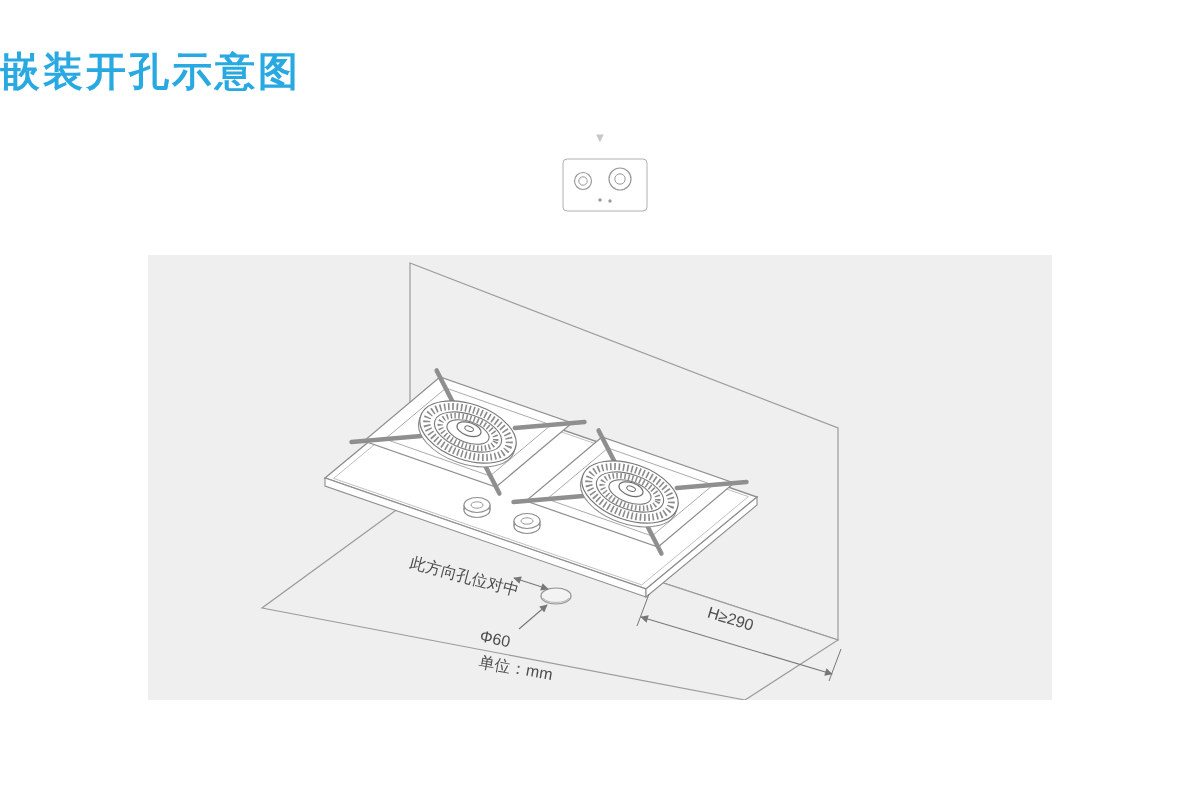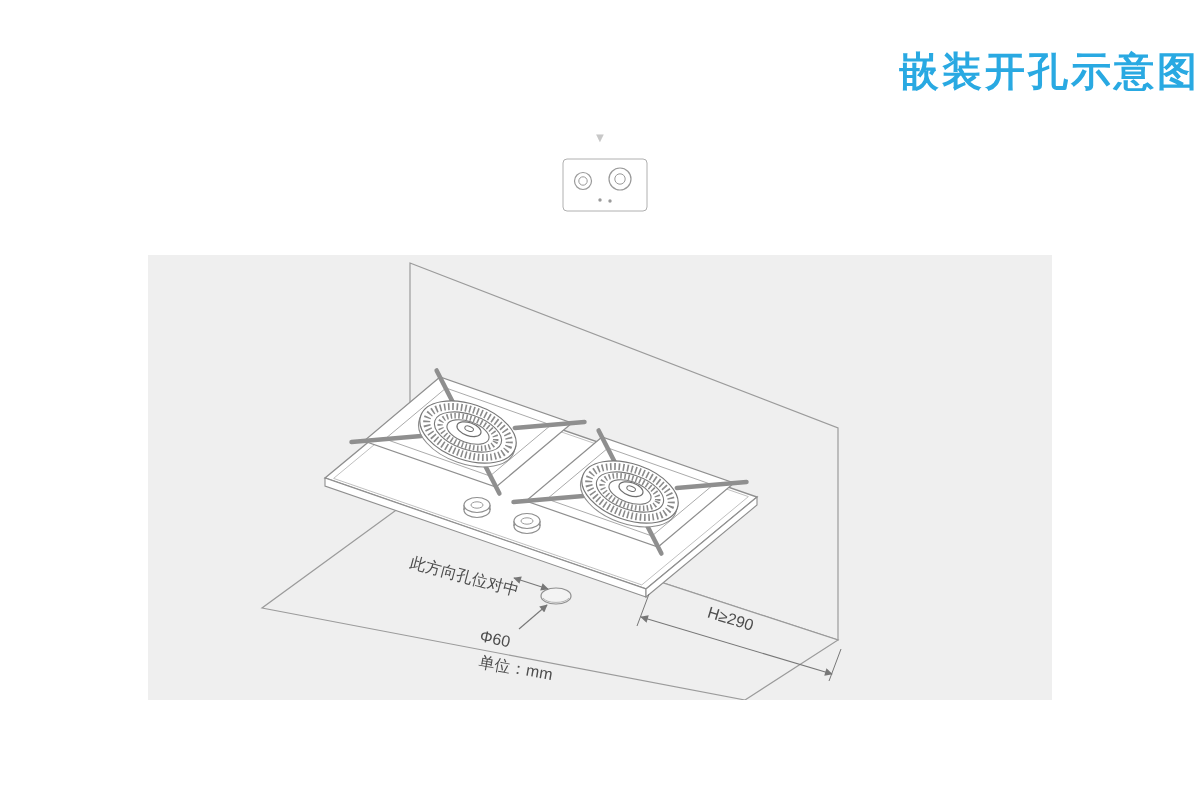--- a/index.html
+++ b/index.html
@@ -3,21 +3,21 @@
 <meta charset="utf-8">
 <style>
   html,body{margin:0;padding:0;}
   body{
     width:1200px;height:786px;position:relative;overflow:hidden;
     background:#ffffff;
     font-family:"Liberation Sans", sans-serif;
   }
   .page-title{
     position:absolute;top:44px;left:0;width:1200px;
-    text-align:right;font-size:40px;font-weight:700;
+    text-align:left;font-size:40px;font-weight:700;
     letter-spacing:3px;color:#29A9E2;
   }
   .indicator{
     position:absolute;top:131px;left:0;width:1200px;
     text-align:center;font-size:13px;color:#c8c8c8;line-height:1;
   }
   .thumb{
     position:absolute;left:562px;top:158px;width:86px;height:54px;
   }
   .panel{

